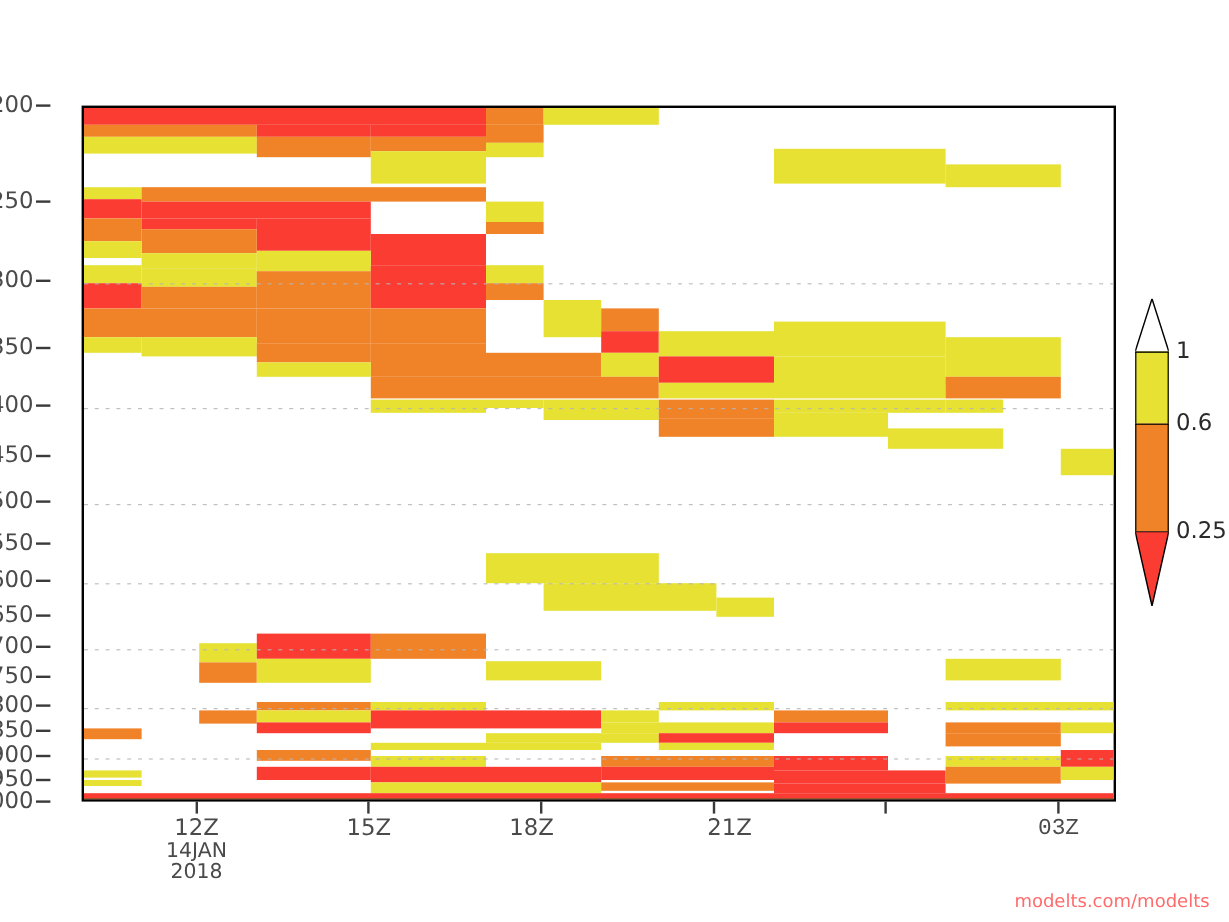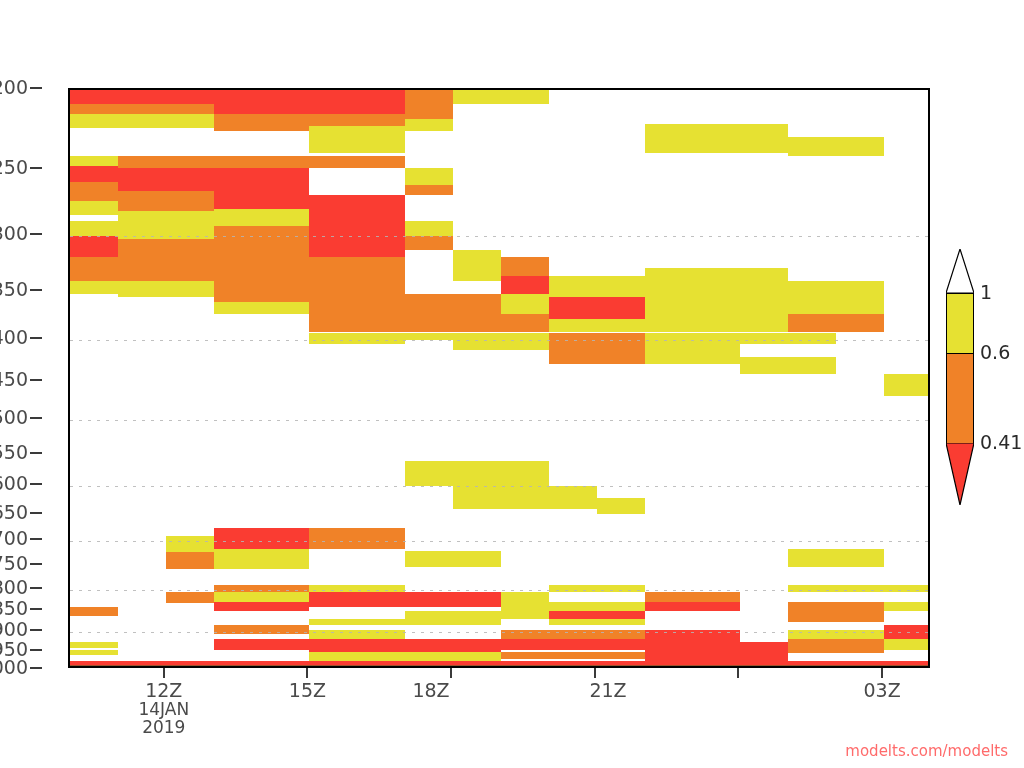--- a/index.html
+++ b/index.html
@@ -237,46 +237,46 @@
         <div class="gridline" style="top: 499.585px;"></div>
         <div class="gridline" style="top: 542.031px;"></div>
       </div>
     <div id="ground" style="top: 574.553px; height: 5.44657px;">
       
     </div>
   </div>
 
   <div id="x-axis">
       <div class="xtick-mark" style="left: 162.778px;"></div>
-      <div class="xtick-label" style="left: 103.778px;">12Z<span class="xtick-sub">14JAN</span><span class="xtick-sub">2019</span></div>
+      <div class="xtick-label" style="left: 103.778px;">12Z<span class="xtick-sub">14JAN</span><span class="xtick-sub">2018</span></div>
       <div class="xtick-mark" style="left: 306.444px;"></div>
       <div class="xtick-label" style="left: 247.444px;">15Z</div>
       <div class="xtick-mark" style="left: 450.111px;"></div>
-      <div class="xtick-label" style="left: 371px;">18Z</div>
+      <div class="xtick-label" style="left: 383px;">18Z</div>
       <div class="xtick-mark" style="left: 593.778px;"></div>
       <div class="xtick-label" style="left: 548px;">21Z</div>
       <div class="xtick-mark" style="left: 737.444px;"></div>
       <div class="xtick-mark" style="left: 881.111px;"></div>
-      <div class="xtick-label" style="left: 822.111px;">03Z</div>
+      <div class="xtick-label" style="left: 822.111px; font-family: Liberation Mono, monospace;">03Z</div>
     </div>
 
 
   <div id="watermark">modelts.com/modelts</div>
 
   <div id="colorbar">
     <div id="cb-top-cap" class="cb-cap"></div>
     <svg id="cb-top-cap-outline" viewBox="0 0 28 44" preserveAspectRatio="none">
       <polygon points="14,0 28,44 0,44" fill="#ffffff" stroke="#000" stroke-width="1.2"></polygon>
     </svg>
     <div class="cb-seg" id="cb-seg-yellow" style="top: 0px; height: 60px; background: rgb(230, 225, 50);"></div>
     <div class="cb-seg" id="cb-seg-orange" style="top: 60px; height: 90px; background: rgb(240, 130, 40);"></div>
     <div class="cb-line" style="top:0;"></div>
     <div class="cb-line" style="top:60px;"></div>
     <div class="cb-line" style="top:150px;"></div>
     <svg id="cb-bot-cap-outline" style="position:absolute;left:0;top:150px;width:28px;height:62px;" viewBox="0 0 28 62" preserveAspectRatio="none">
       <polygon points="0,0 28,0 14,62" fill="#fa3c32" stroke="#000" stroke-width="1.2"></polygon>
     </svg>
     <div class="cb-label" style="top:-10px;">1</div>
     <div class="cb-label" style="top:50px;">0.6</div>
-    <div class="cb-label" style="top:140px;">0.41</div>
+    <div class="cb-label" style="top:140px;">0.25</div>
   </div>
 
 </div>
 
 </body></html>

